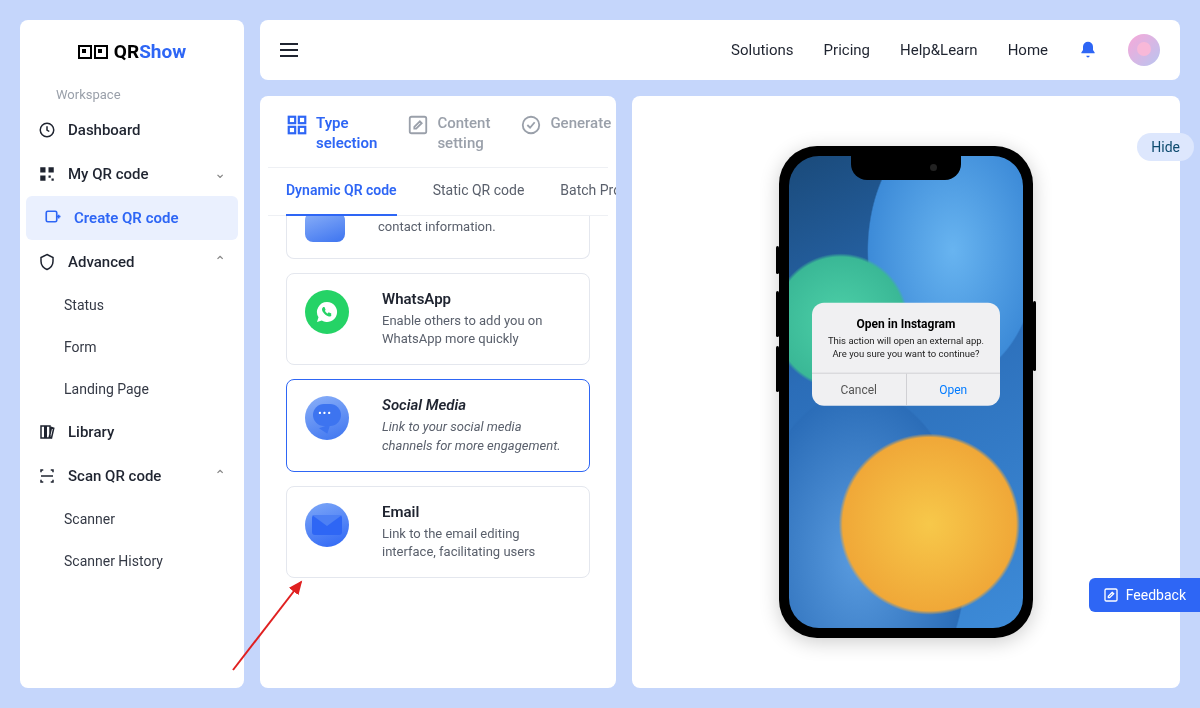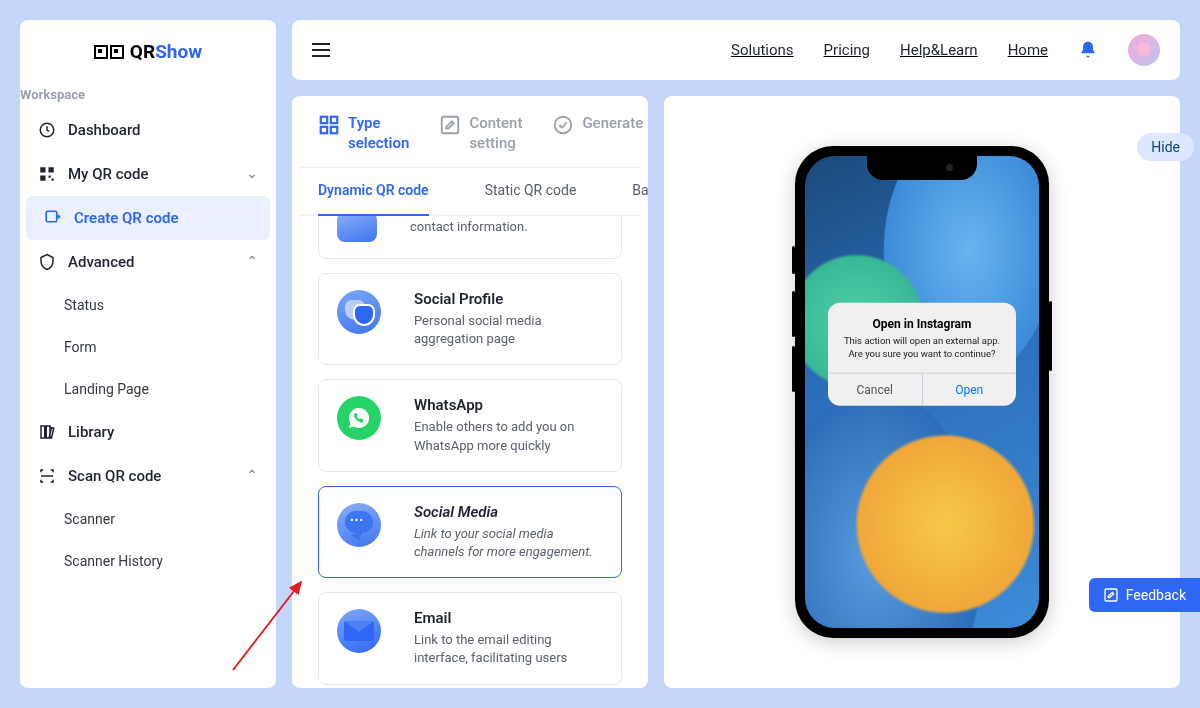--- a/index.html
+++ b/index.html
@@ -1,56 +1,56 @@
 <!DOCTYPE html>
 <html><head>
 <meta charset="utf-8">
 <style>
   * { box-sizing: border-box; margin: 0; padding: 0; font-family: -apple-system, BlinkMacSystemFont, "Segoe UI", Roboto, Arial, sans-serif; }
   body { background: #c5d6fb; padding: 20px; width: 1200px; height: 708px; overflow: hidden; position: relative; }
   .app { display: flex; gap: 16px; height: 100%; }
   
   
-  .sidebar { width: 256px; background: #fff; border-radius: 8px; padding: 12px 0; overflow-y: auto; }
+  .sidebar { width: 224px; background: #fff; border-radius: 8px; padding: 12px 0; overflow-y: auto; }
   .logo { display: flex; align-items: center; justify-content: center; gap: 6px; padding: 8px 0 18px; }
   .logo-icon { display: flex; gap: 2px; }
   .logo-qr { width: 14px; height: 14px; border: 2px solid #000; position: relative; }
   .logo-qr::after { content: ""; position: absolute; width: 4px; height: 4px; background: #000; top: 2px; left: 2px; }
   .logo-text { font-weight: 700; font-size: 19px; }
   .logo-text .blue { color: #2e66f5; }
-  .ws-label { color: #9aa0aa; font-size: 13px; padding: 6px 0; font-weight: bold; }
+  .ws-label { color: #9aa0aa; font-size: 13px; padding: 6px 36px; }
   .side-item { display: flex; align-items: flex-start; gap: 12px; padding: 13px 18px; color: #1f2430; font-size: 15px; font-weight: 500; cursor: pointer; position: relative; }
   .side-item.active { background: #eaf0fe; color: #2e66f5; font-weight: 600; border-radius: 6px; margin: 0 6px; }
   .side-item .chev { margin-left: auto; color: #888; font-size: 14px; }
   .sub-item { padding: 13px 18px 13px 44px; color: #343945; font-size: 14px; cursor: pointer; }
   .side-icon { width: 18px; height: 18px; display: inline-flex; align-items: center; justify-content: center; color: #1f2430; }
   .side-item.active .side-icon { color: #2e66f5; }
   
   
   .main-col { flex: 1; display: flex; flex-direction: column; gap: 16px; min-width: 0; }
-  .topbar { background: #fff; border-radius: 8px; padding: 14px 20px; display: flex; align-items: center; gap: 22px; text-decoration: underline; }
+  .topbar { background: #fff; border-radius: 8px; padding: 14px 20px; display: flex; align-items: center; gap: 22px; }
   .hamburger { display: flex; flex-direction: column; gap: 4px; cursor: pointer; }
   .hamburger span { width: 18px; height: 2px; background: #1f2430; }
   .topbar-links { margin-left: auto; display: flex; align-items: center; gap: 30px; }
   .topbar-links a { color: #1f2430; text-decoration: none; font-size: 15px; }
   .bell { color: #2e66f5; font-size: 20px; }
   .avatar { width: 32px; height: 32px; border-radius: 50%; background: linear-gradient(135deg, #f8a8d8 0%, #b8c5f0 100%); position: relative; }
   .avatar::after { content: ""; position: absolute; width: 14px; height: 14px; border-radius: 50%; background: #f8b8d8; top: 8px; left: 9px; }
   
   .content-row { display: flex; gap: 16px; flex: 1; min-height: 0; }
   
   
   .type-panel { width: 356px; background: #fff; border-radius: 8px; padding: 14px 8px 0; display: flex; flex-direction: column; overflow: hidden; }
   .steps { display: flex; gap: 30px; padding: 4px 18px 14px; }
   .step { display: flex; align-items: flex-start; gap: 8px; color: #9aa0aa; font-size: 15px; font-weight: 500; cursor: pointer; }
   .step.active { color: #2e66f5; font-weight: 600; }
   .step-icon { width: 22px; height: 22px; flex-shrink: 0; }
   .step-text { line-height: 1.3; }
   
-  .qr-tabs { display: flex; border-top: 1px solid #eef0f4; border-bottom: 1px solid #eef0f4; position: relative; gap: 20px; }
+  .qr-tabs { display: flex; border-top: 1px solid #eef0f4; border-bottom: 1px solid #eef0f4; position: relative; }
   .qr-tab { flex: 0 0 auto; padding: 14px 18px; color: #5a606c; font-size: 14px; cursor: pointer; white-space: nowrap; }
   .qr-tab.active { color: #2e66f5; font-weight: 600; position: relative; }
   .qr-tab.active::after { content: ""; position: absolute; bottom: -1px; left: 18px; right: 18px; height: 2px; background: #2e66f5; }
   .tab-arrow { margin-left: auto; padding: 14px 12px; color: #888; background: #f7f8fa; cursor: pointer; }
   
   .cards-scroll { flex: 1; overflow-y: auto; padding: 0 18px 18px; position: relative; }
   .cards-scroll::-webkit-scrollbar { width: 6px; }
   .cards-scroll::-webkit-scrollbar-thumb { background: #d0d4dc; border-radius: 3px; }
   
   .type-card { border: 1px solid #e4e7ee; border-radius: 8px; padding: 16px 18px; margin-top: 14px; display: flex; gap: 33px; cursor: pointer; }
@@ -257,27 +257,20 @@
         </div>
 
         <div class="cards-scroll">
           <div class="type-card partial-top">
             <div class="card-icon ic-contact"></div>
             <div class="card-body">
               <p>contact information.</p>
             </div>
           </div>
 
-          <div class="type-card">
-            <div class="card-icon ic-social-profile"></div>
-            <div class="card-body">
-              <h4>Social Profile</h4>
-              <p>Personal social media aggregation page</p>
-            </div>
-          </div>
 
           <div class="type-card">
             <div class="card-icon ic-whatsapp">
               <svg width="24" height="24" viewBox="0 0 24 24" fill="#fff">
                   <path d="M12 2a10 10 0 00-8.5 15.3L2 22l4.8-1.5A10 10 0 1012 2zm4.4 13.6c-.2.5-1.1 1-1.6 1-.4 0-.9 0-2.8-.9-2.4-1.1-3.9-3.6-4-3.8-.1-.2-1-1.3-1-2.5s.6-1.8.9-2c.2-.2.5-.3.7-.3h.5c.2 0 .4 0 .6.5l.8 2c0 .1.1.3 0 .4l-.4.6c-.1.2-.2.3-.1.5.5 1 1.2 1.7 2.3 2.3.2.1.4.1.5-.1l.7-.8c.2-.2.3-.2.5-.1l1.9.9c.2.1.3.2.4.3 0 .2 0 .7-.2 1z"></path>
                 </svg>
             </div>
             <div class="card-body">
               <h4>WhatsApp</h4>
               <p>Enable others to add you on WhatsApp more quickly</p>

